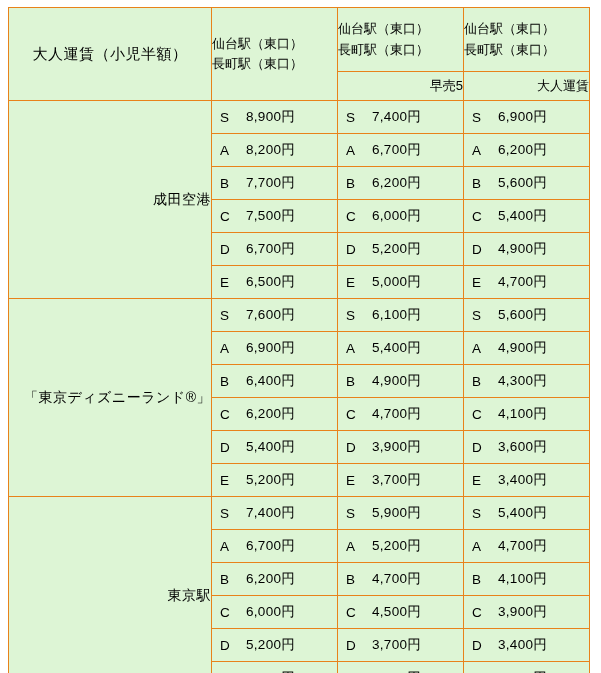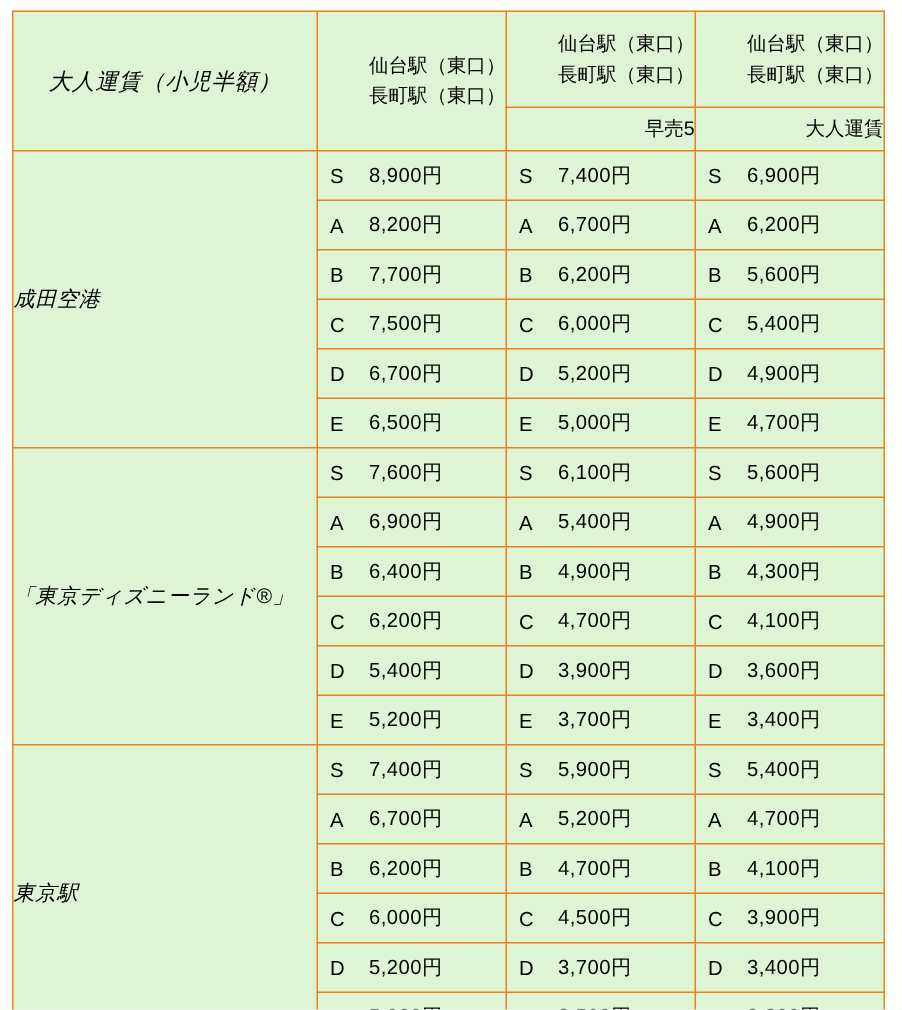--- a/index.html
+++ b/index.html
@@ -18,53 +18,53 @@
     table-layout: fixed;
     width: 581px;
     margin: 7px 0 0 8px;
     background: #ddf5d5;
   }
   #fare-table td, #fare-table th {
     border: 1px solid #e8821a;
     padding: 0;
     font-weight: normal;
   }
-  .outer-left { border-left-width: 2px; font-style: italic; }
+  .outer-left { border-left-width: 2px; }
   .outer-right { border-right-width: 2px; }
   .outer-top { border-top-width: 2px; }
   .outer-bottom { border-bottom-width: 2px; }
   .thick-left { border-left: 2px solid #e8821a; }
   .thick-top { border-top: 2px solid #e8821a; }
 
   .head-title {
     font-size: 15px;
     font-weight: bold;
     text-align: center;
     vertical-align: middle;
     height: 92px;
     letter-spacing: 0.5px;
   }
   .head-route {
     font-size: 13px;
-    text-align: right;
+    text-align: left;
     vertical-align: middle;
     line-height: 1.55;
     padding: 4px 2px;
     font-family: Liberation Serif, serif;
   }
   .head-sub {
     font-size: 13px;
     text-align: right;
     vertical-align: middle;
     height: 28px;
   }
   .row-label {
     font-size: 14px;
     font-weight: bold;
-    text-align: left;
+    text-align: right;
     vertical-align: middle;
     letter-spacing: 0.5px;
   }
   .fare-cell {
     font-size: 13.5px;
     vertical-align: middle;
     height: 32px;
     padding: 0;
   }
   .fare-inner {

